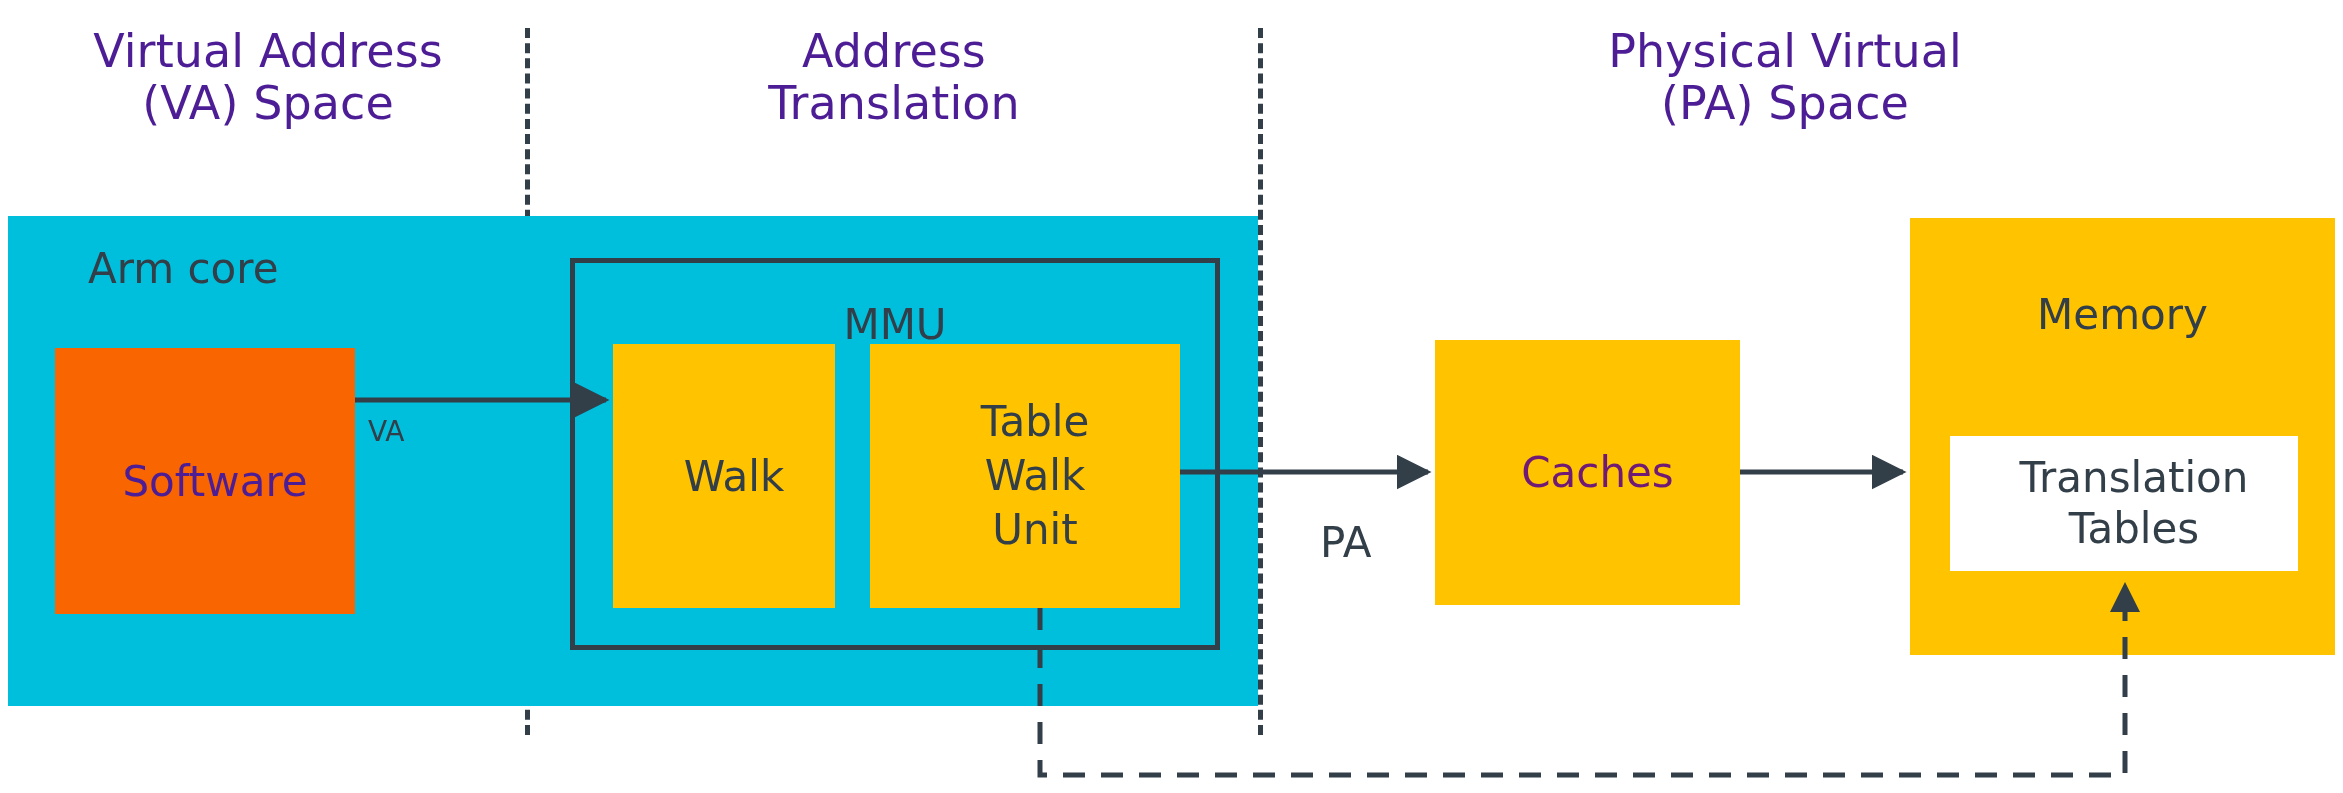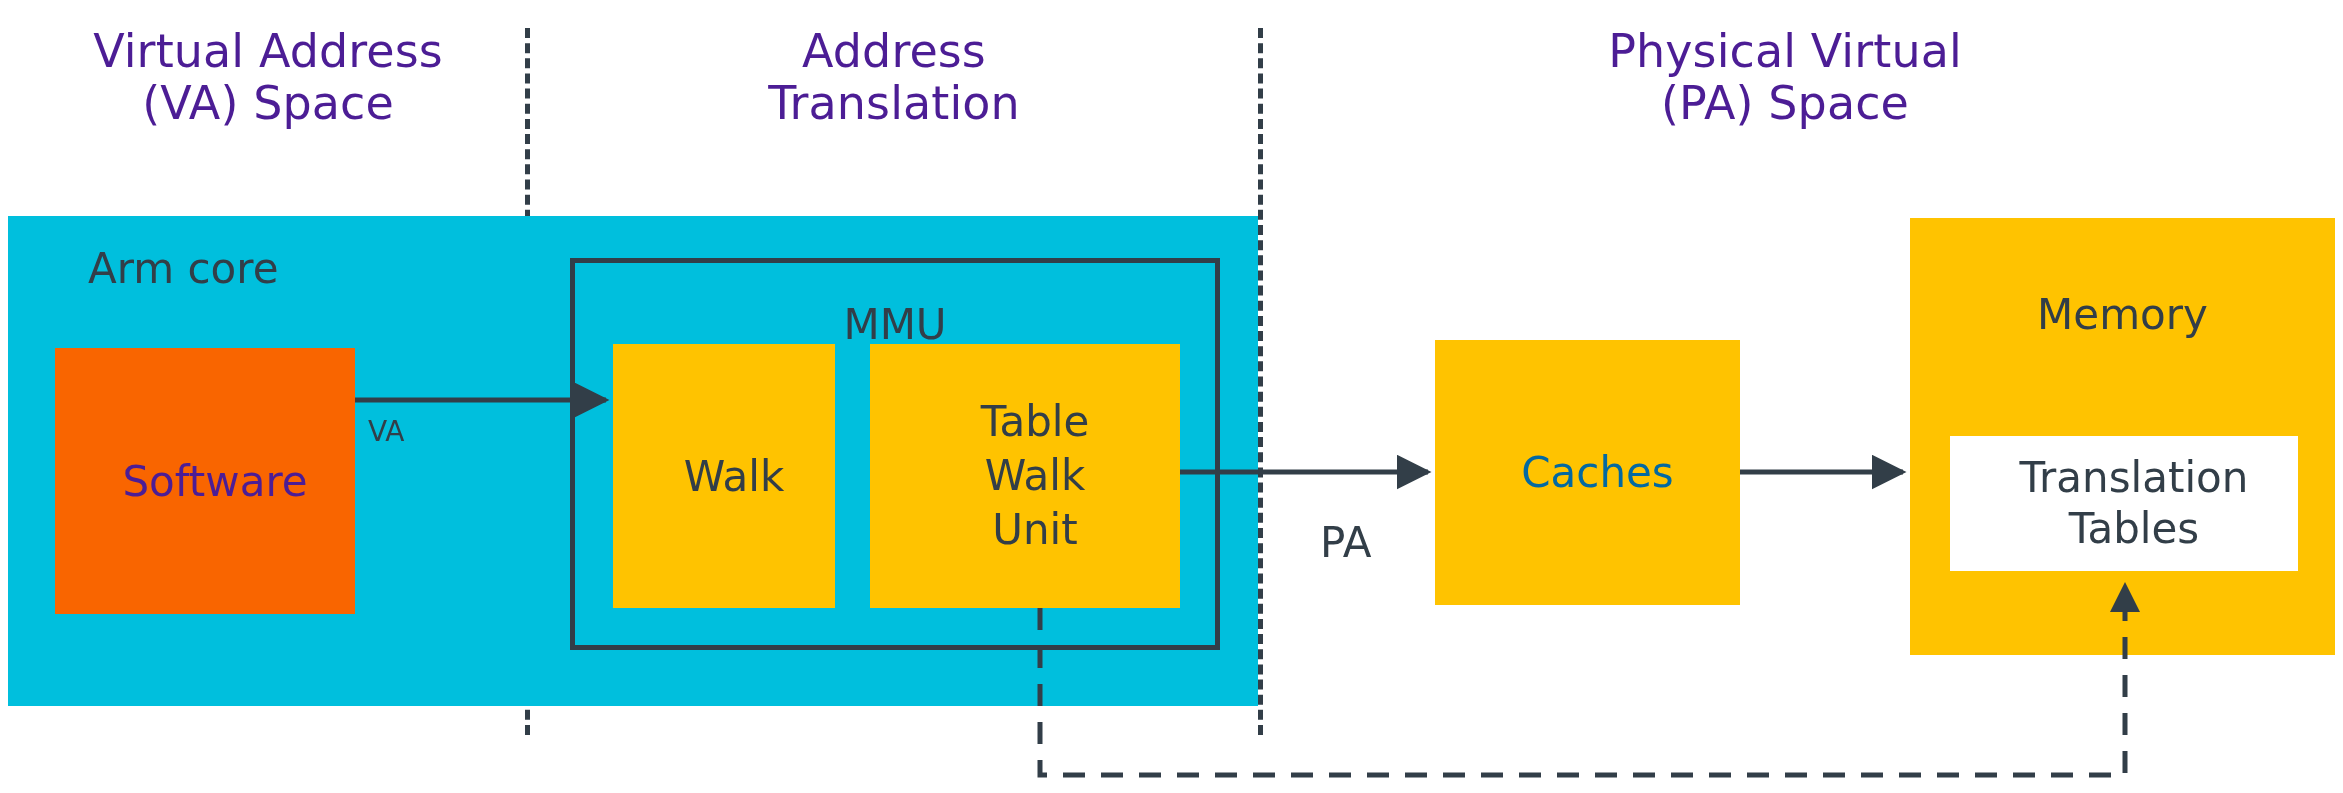--- a/index.html
+++ b/index.html
@@ -90,21 +90,21 @@
 
   #pa-label{
     position:absolute; left:1320px; top:490px;
     color:#323E48; font-size:42px; line-height:1;margin-top:32px;
   }
 
   #caches-box{
     left:1435px; top:340px; width:305px; height:265px;
     background:#FFC300;
     display:flex; align-items:center; justify-content:center;
-    color:#0369a1; font-size:42px;
+    color:#701a75; font-size:42px;
   }
 
   #memory-box{
     left:1910px; top:218px; width:425px; height:437px;
     background:#FFC300;
   }
   #memory-label{
     position:absolute; left:1910px; top:294px; width:425px;
     text-align:center; color:#323E48; font-size:42px; line-height:1;
   }

